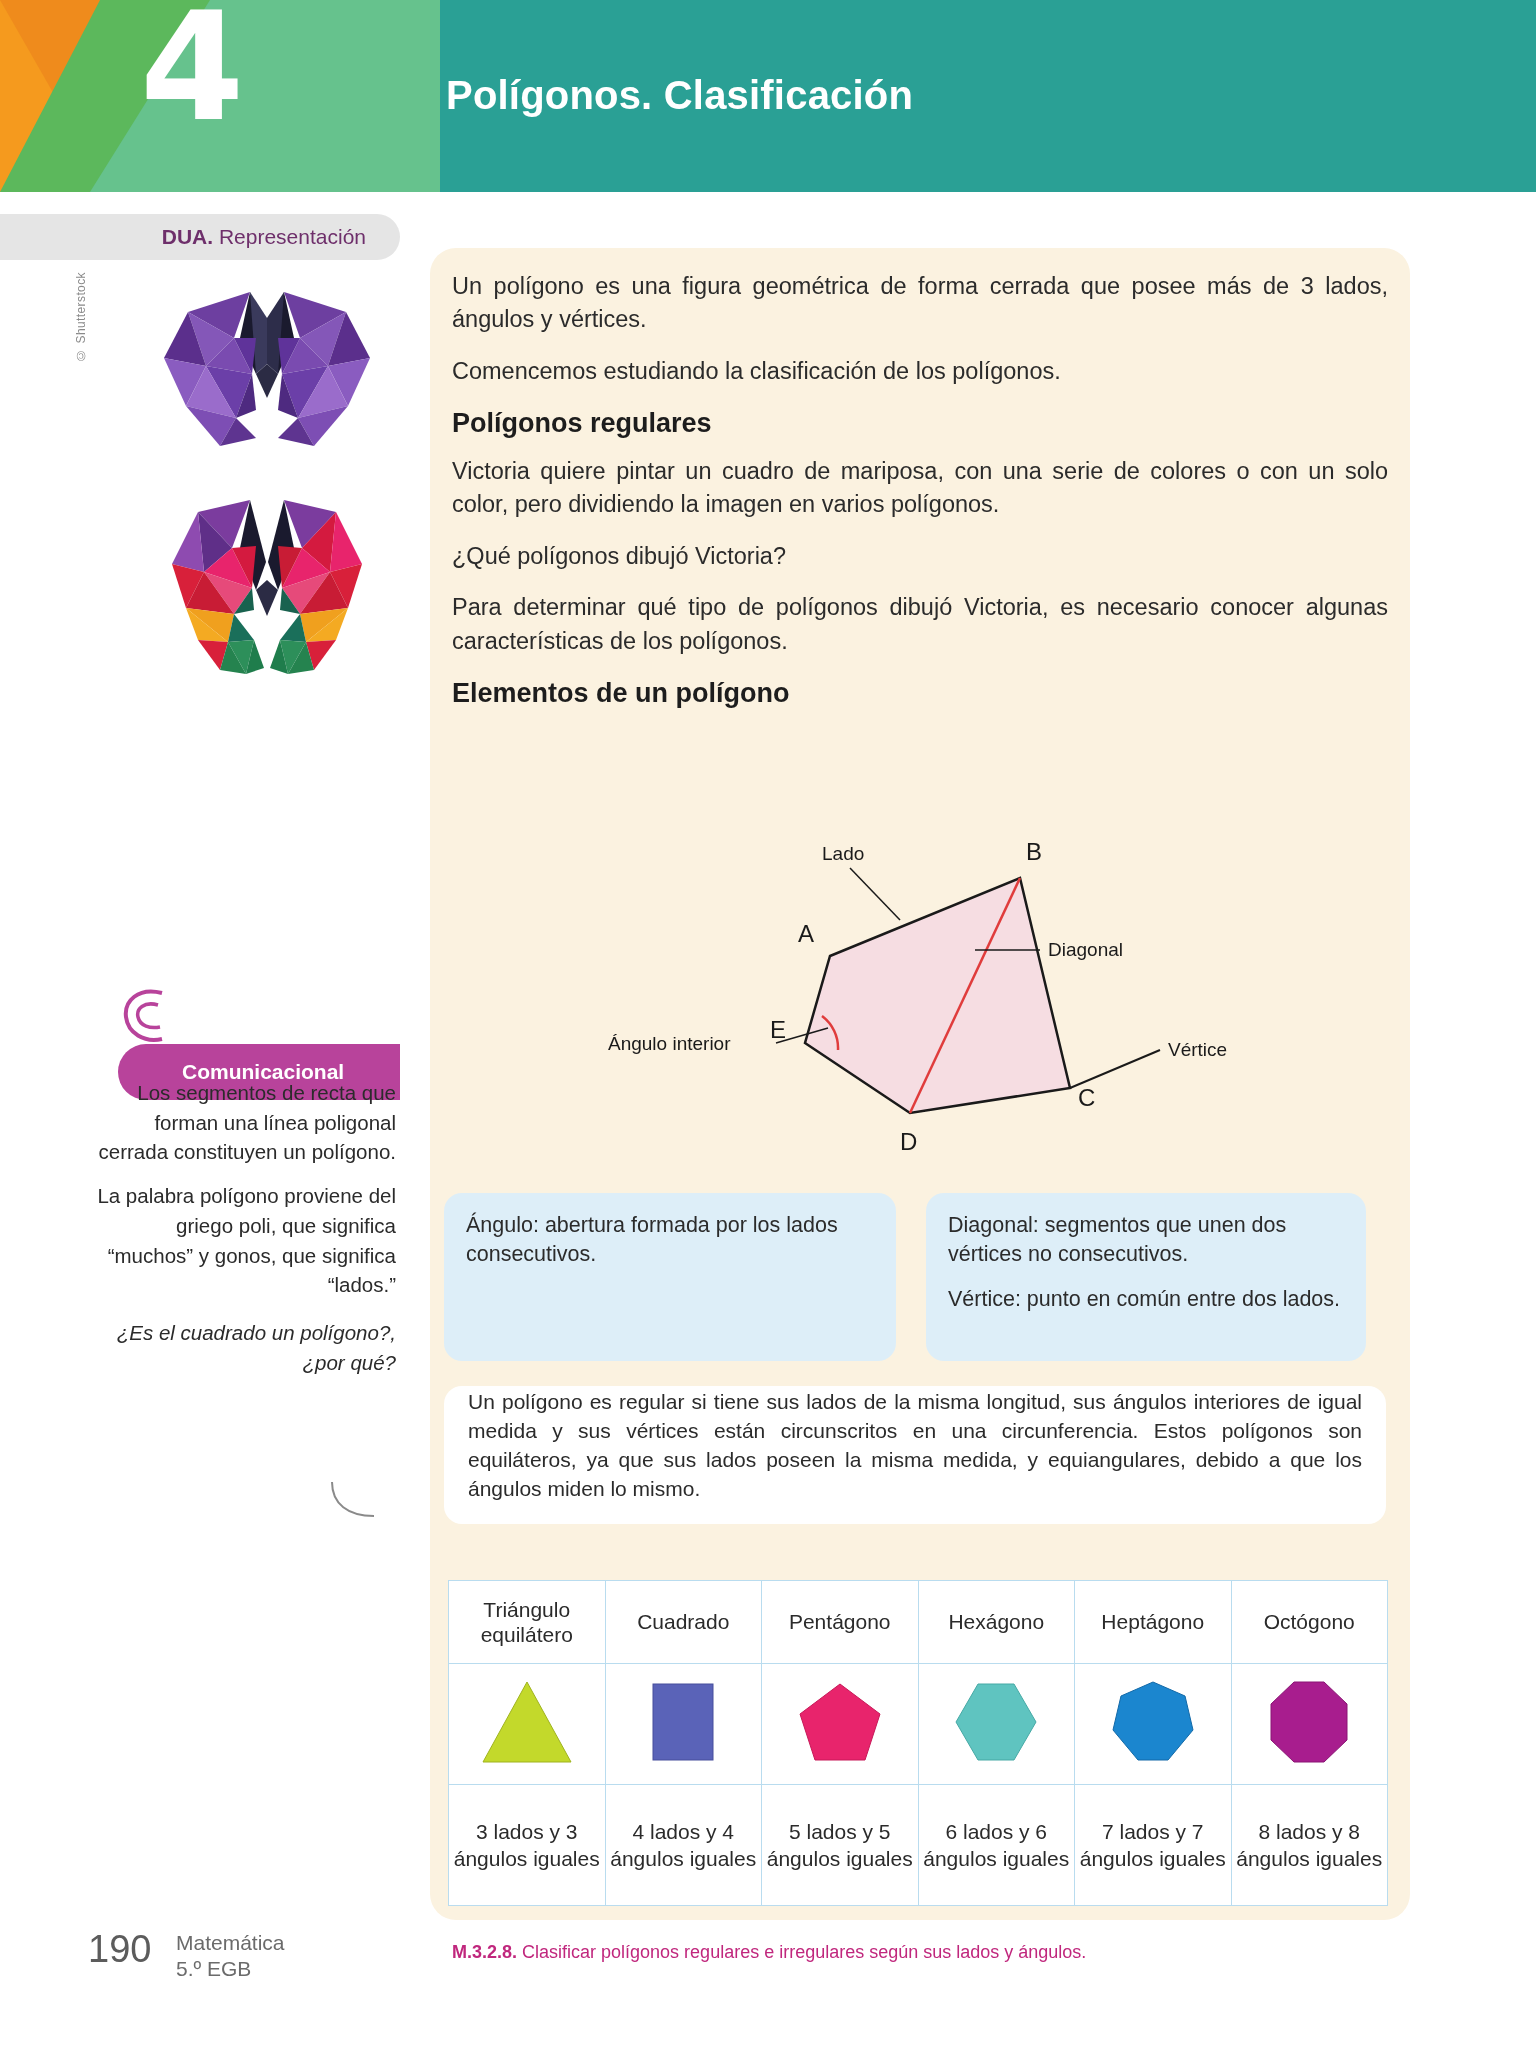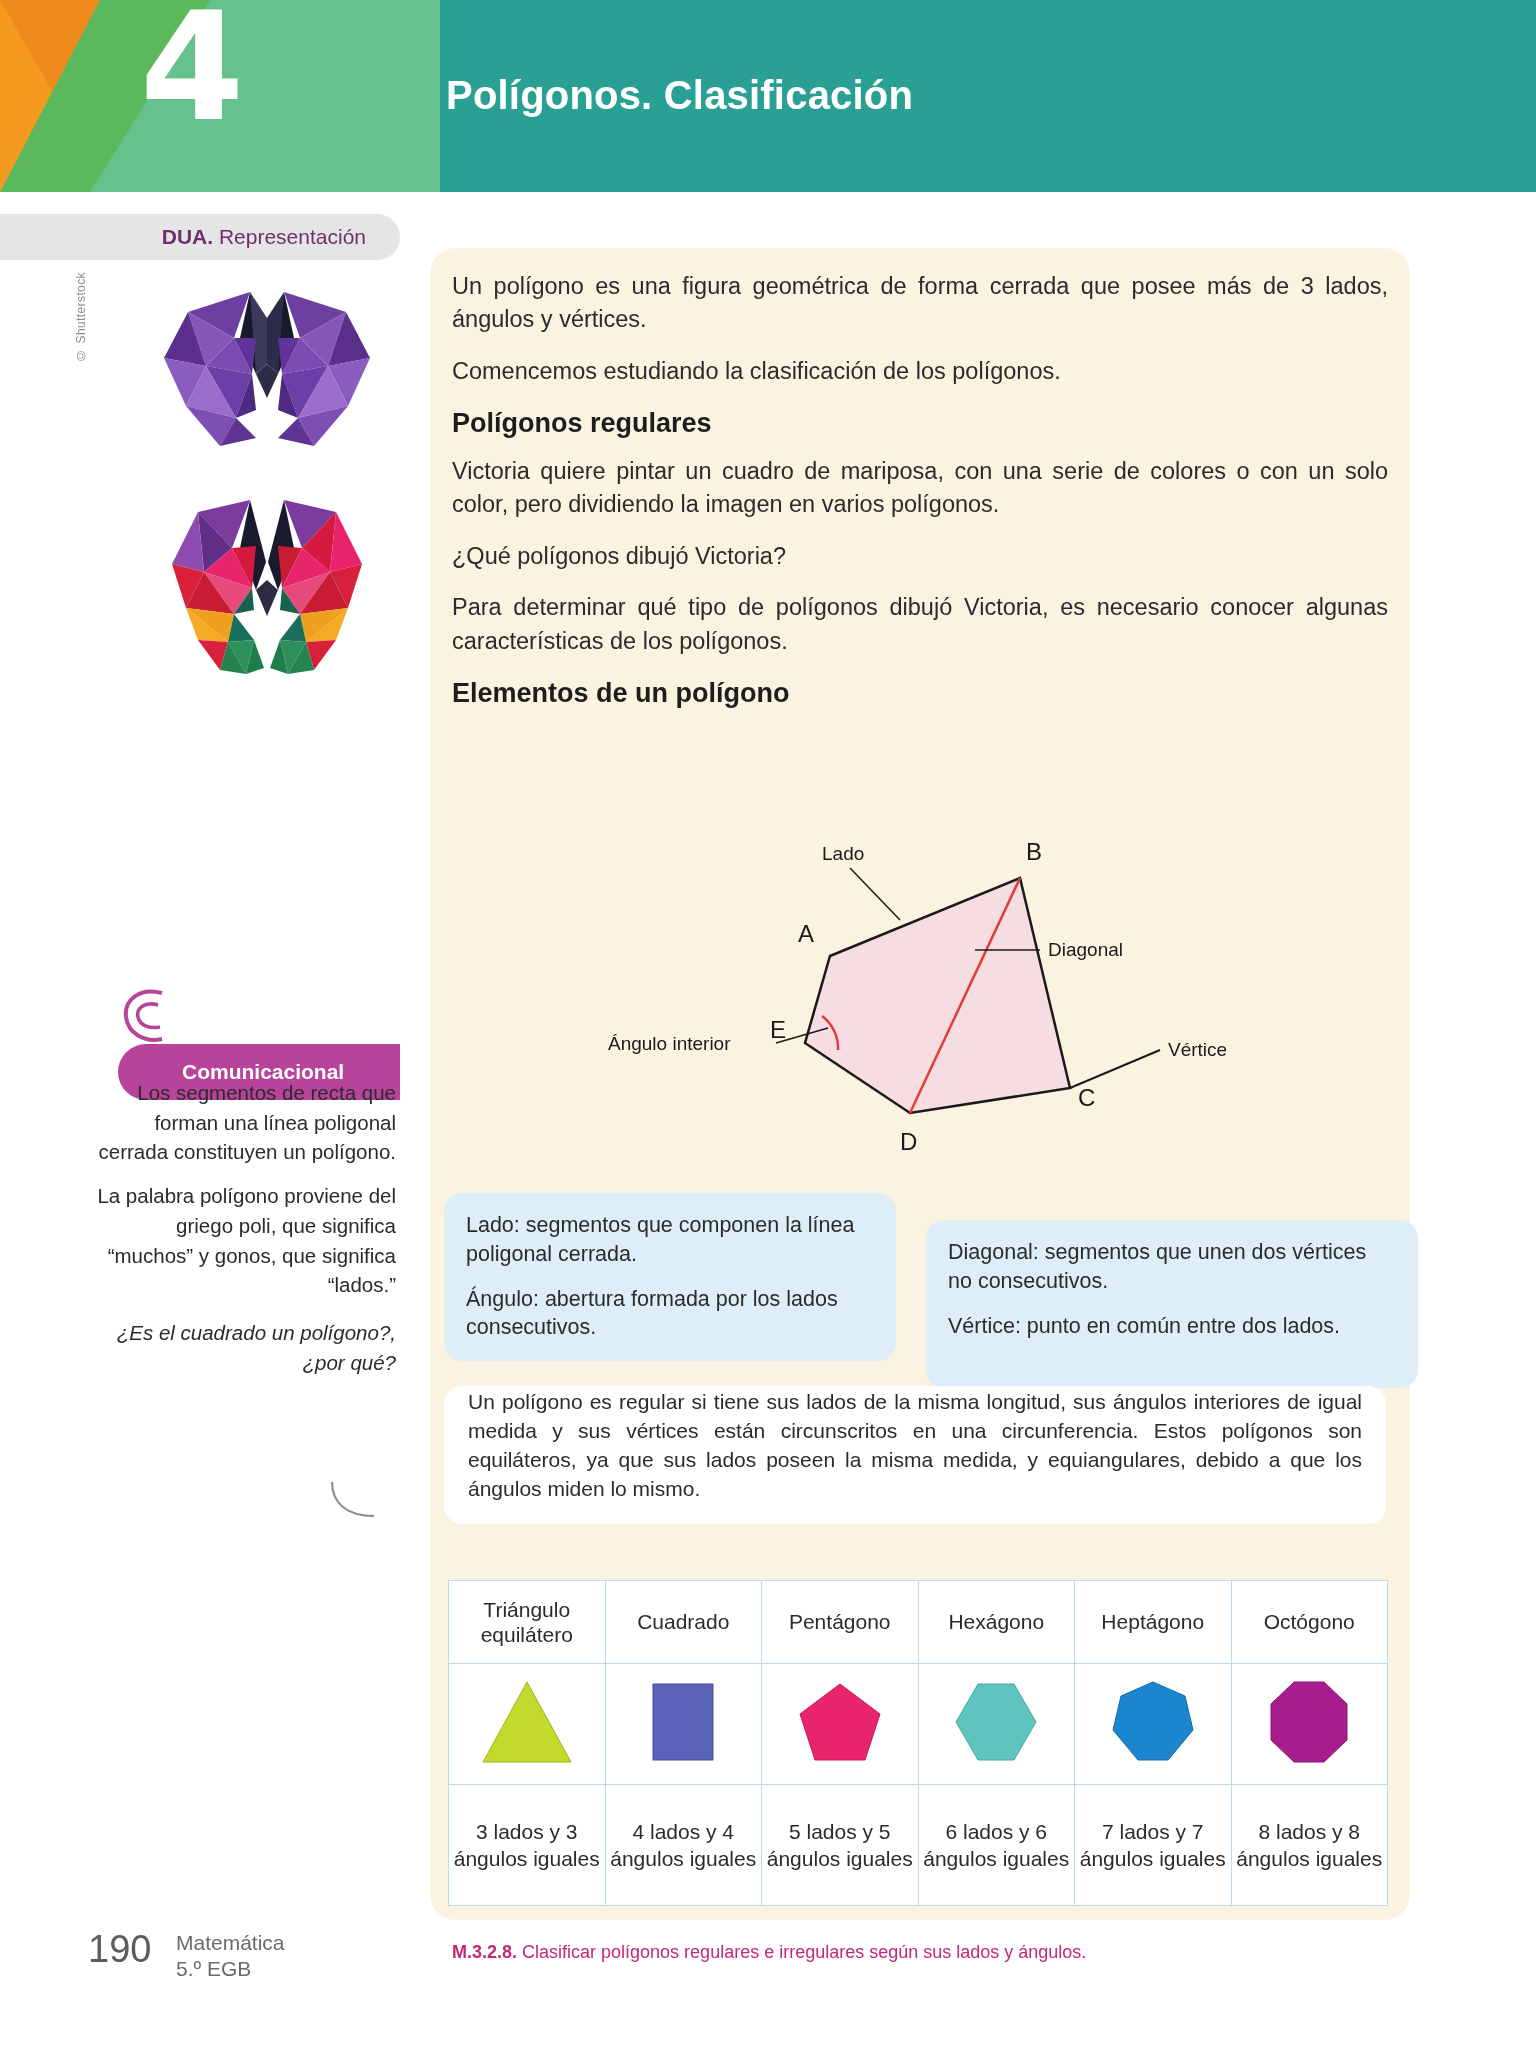--- a/index.html
+++ b/index.html
@@ -188,21 +188,21 @@
 
   
   .defbox {
     position: absolute;
     background: #ddeef8;
     border-radius: 18px;
     padding: 18px 22px;
     box-sizing: border-box;
   }
   .defbox.left  { left: 444px; top: 1193px; width: 452px; height: 168px; }
-  .defbox.right { left: 926px; top: 1220px; width: 492px; height: 168px; }
+  .defbox.right { left: 926px; top: 1193px; width: 440px; height: 168px; }
   .defbox p {
     margin: 0 0 16px 0;
     font-size: 21.5px;
     line-height: 1.34;
     color: #2b2b2b;
   }
   .defbox p:last-child { margin-bottom: 0; }
 
   .whitebox {
     position: absolute;
@@ -412,21 +412,20 @@
   <text x="8" y="212" font-size="19" font-family="Liberation Sans, sans-serif" fill="#1a1a1a">Ángulo interior</text>
 
   <text x="198" y="104" font-size="24" font-family="Liberation Sans, sans-serif" fill="#1a1a1a">A</text>
   <text x="426" y="22" font-size="24" font-family="Liberation Sans, sans-serif" fill="#1a1a1a">B</text>
   <text x="478" y="268" font-size="24" font-family="Liberation Sans, sans-serif" fill="#1a1a1a">C</text>
   <text x="300" y="312" font-size="24" font-family="Liberation Sans, sans-serif" fill="#1a1a1a">D</text>
   <text x="170" y="200" font-size="24" font-family="Liberation Sans, sans-serif" fill="#1a1a1a">E</text>
 </svg>
 
 <div class="defbox left">
-  <p>Lado: segmentos que componen la línea poligonal cerrada.</p>
   <p>Ángulo: abertura formada por los lados consecutivos.</p>
 </div>
 <div class="defbox right">
   <p>Diagonal: segmentos que unen dos vértices no consecutivos.</p>
   <p>Vértice: punto en común entre dos lados.</p>
 </div>
 
 <div class="whitebox">
   <p>Un polígono es regular si tiene sus lados de la misma longitud, sus ángulos interiores de igual medida y sus vértices están circunscritos en una circunferencia. Estos polígonos son equiláteros, ya que sus lados poseen la misma medida, y equiangulares, debido a que los ángulos miden lo mismo.</p>
 </div>

